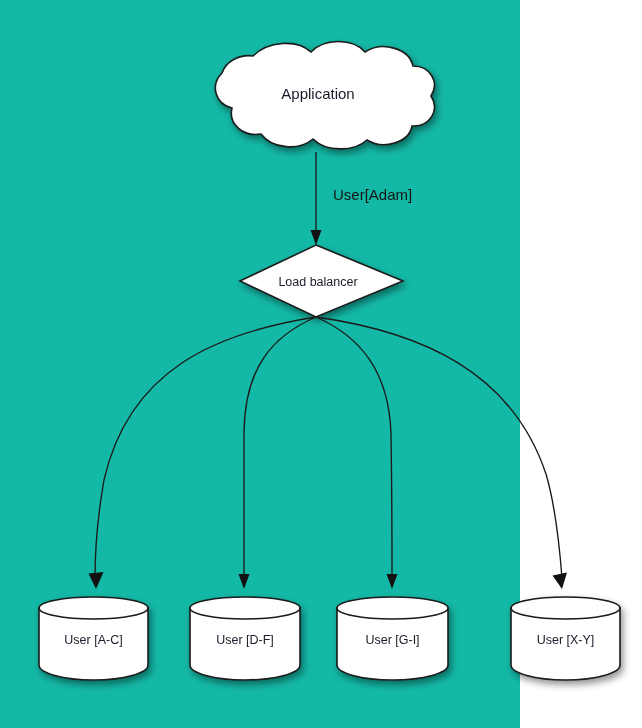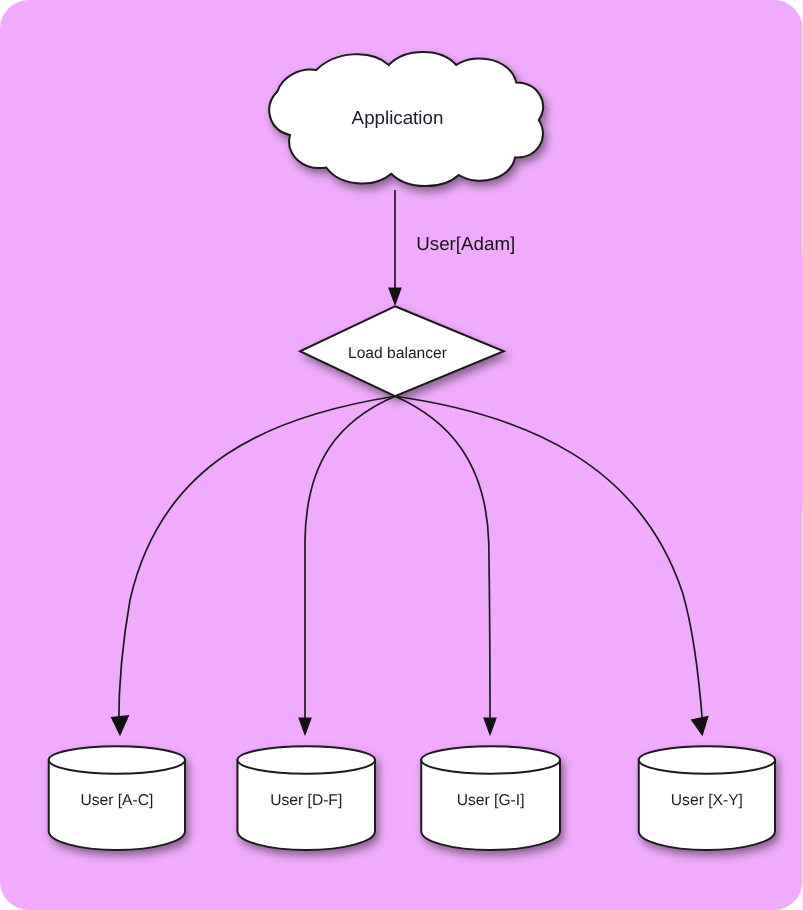--- a/index.html
+++ b/index.html
@@ -9,24 +9,23 @@
     background: #ffffff;
   }
   body {
     width: 642px;
     height: 728px;
     font-family: "Liberation Sans", sans-serif;
     overflow: hidden;
   }
   #diagram-canvas {
     position: relative;
-    width: 642px;
+    width: 520px;
     height: 728px;
-    background: #f0abfc;
-    border-radius: 23px;
+    background: #14b8a6;
   }
   svg.diagram {
     display: block;
     width: 642px;
     height: 728px;
   }
   .shape-stroke {
     stroke: #1a1a1a;
     stroke-width: 1.6;
     fill: #ffffff;

